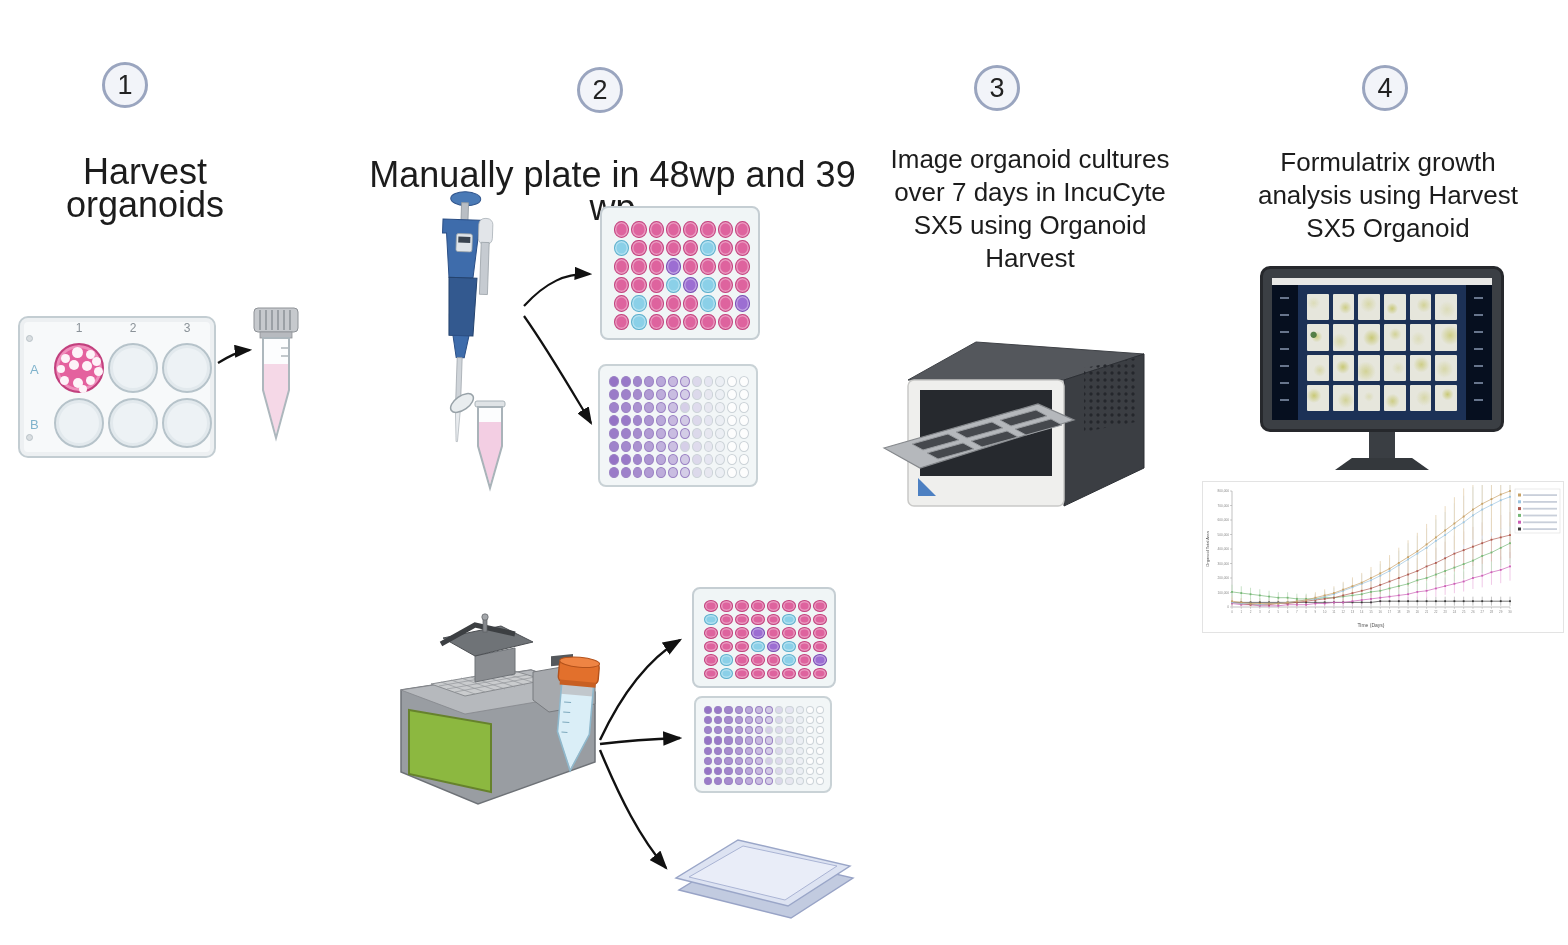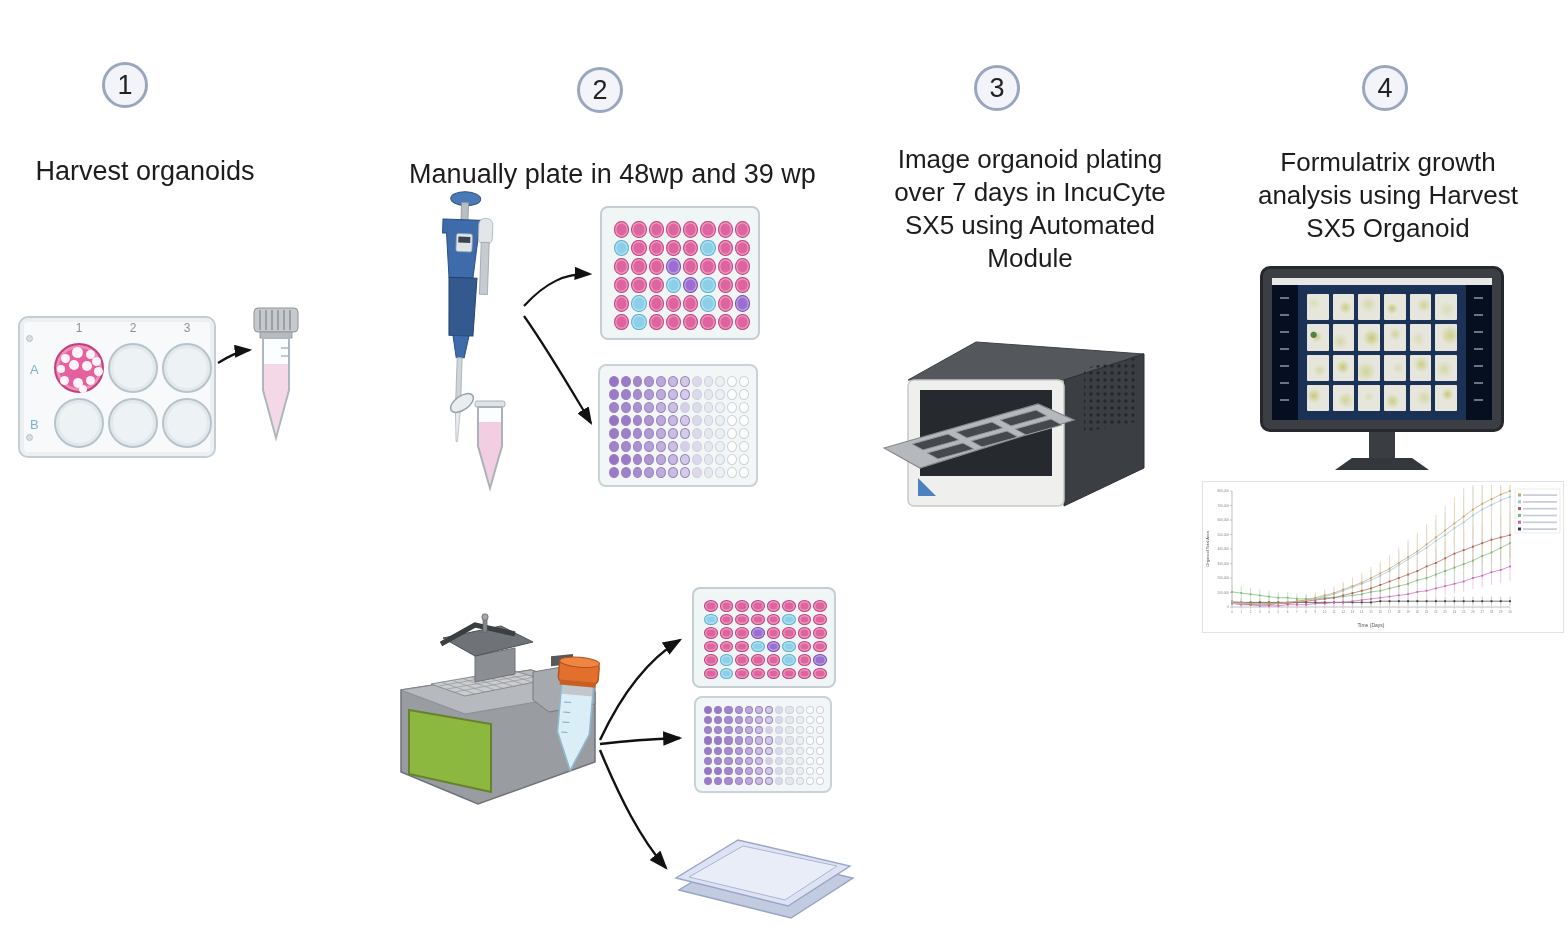--- a/index.html
+++ b/index.html
@@ -1,21 +1,21 @@
 <!DOCTYPE html>
 <html><head>
 <meta charset="utf-8">
 <style>
   html,body{margin:0;padding:0;background:#ffffff;}
   .canvas{position:relative;width:1568px;height:945px;background:#fff;overflow:hidden;
           font-family:"Liberation Sans",sans-serif;color:#1c1c1c;}
   .abs{position:absolute;}
   .step-circle{width:46px;height:46px;border-radius:50%;border:3px solid #9aa5bf;background:#f2f4f9;
                display:flex;align-items:center;justify-content:center;font-size:27px;color:#222;box-sizing:border-box;}
-  .cap{font-size:27px;line-height:33px;text-align:center;}
+  .cap{font-size:36px;line-height:33px;text-align:center;}
   .capline{display:block;}
   
   .plate48{display:grid;grid-template-columns:repeat(8,1fr);gap:2px;padding:13px 8px 8px 12px;
            background:#f0f5f6;border:2px solid #c5ced3;border-radius:8px;box-sizing:border-box;}
   .plate96{display:grid;grid-template-columns:repeat(12,1fr);gap:2px;padding:10px 7px 7px 9px;
            background:#f2f6f7;border:2px solid #c9d2d6;border-radius:8px;box-sizing:border-box;}
   .well{border-radius:50%;border:1.5px solid transparent;box-sizing:border-box;}
   
   .sixwell{width:198px;height:142px;background:#f7f9fa;border:2px solid #c3cdd2;border-radius:10px;
            box-shadow:inset 0 0 0 4px #edf0f2;box-sizing:border-box;}
@@ -56,24 +56,24 @@
       <span>4</span>
     </div>
 
   <div class="abs cap" style="left:10px;top:155px;width:270px;">
     <span class="capline">Harvest organoids</span>
   </div>
   <div class="abs cap" style="left:360px;top:158px;width:505px;">
     <span class="capline">Manually plate in 48wp and 39 wp</span>
   </div>
   <div class="abs cap" style="left:860px;top:143px;width:340px;font-size:26px;">
-    <span class="capline">Image organoid plating</span>
+    <span class="capline">Image organoid cultures</span>
     <span class="capline">over 7 days in IncuCyte</span>
-    <span class="capline">SX5 using Automated</span>
-    <span class="capline">Module</span>
+    <span class="capline">SX5 using Organoid</span>
+    <span class="capline">Harvest</span>
   </div>
   <div class="abs cap" style="left:1222px;top:146px;width:332px;font-size:26px;">
     <span class="capline">Formulatrix growth</span>
     <span class="capline">analysis using Harvest</span>
     <span class="capline">SX5 Organoid</span>
   </div>
 
   <div class="abs sixwell" style="left:18px;top:316px;">
     <div class="collab" style="left:49px;">1</div>
     <div class="collab" style="left:103px;">2</div>

